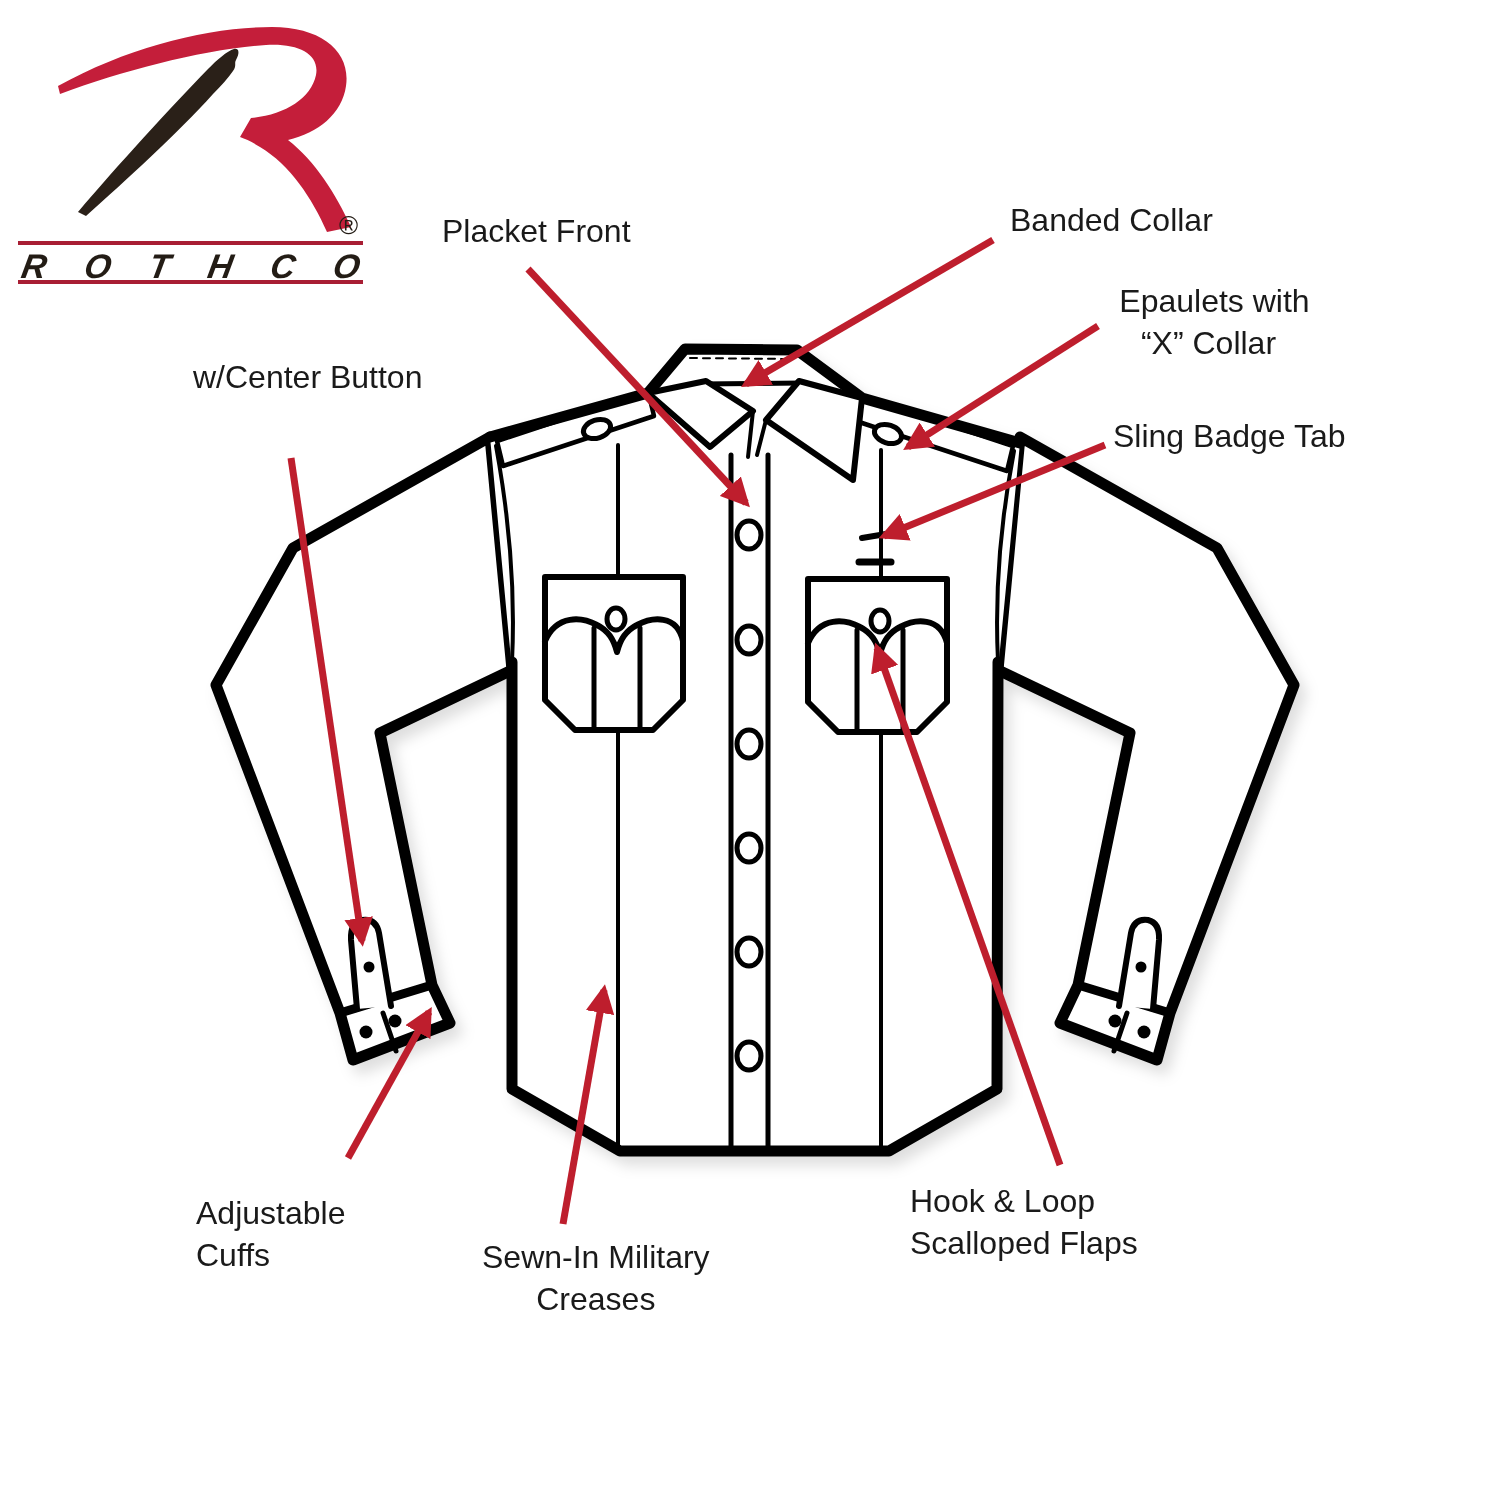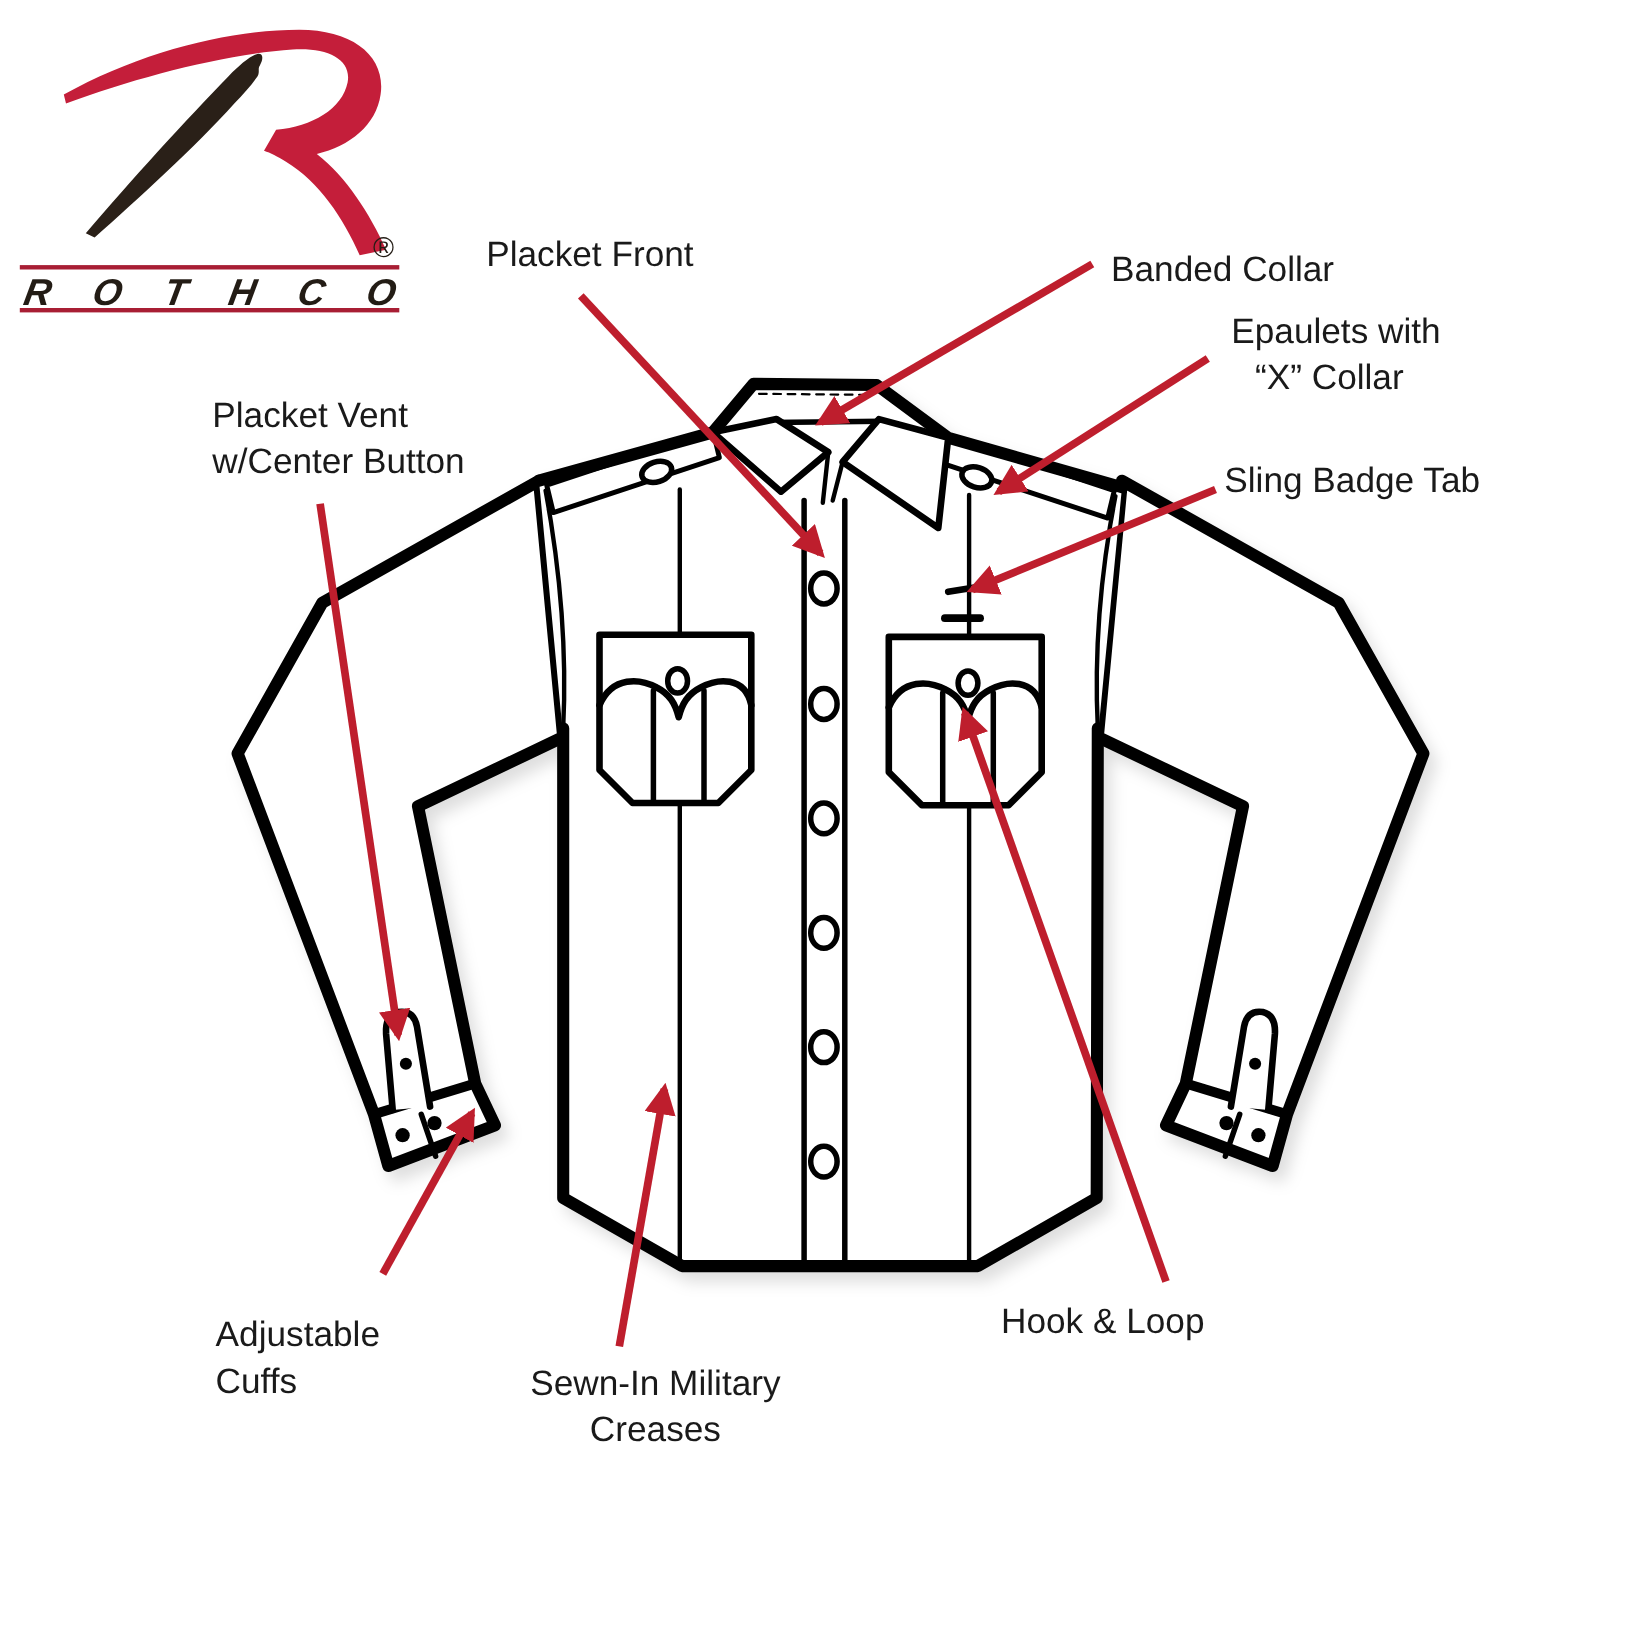--- a/index.html
+++ b/index.html
@@ -154,45 +154,45 @@
       <span>H</span>
       <span>C</span>
       <span>O</span>
     </div>
   <div class="regmark">®</div>
 
   <div class="callout" style="left:442px;top:210px;">
     <div>Placket Front</div>
   </div>
 
-  <div class="callout" style="left:1010px;top:223px;">
+  <div class="callout" style="left:1010px;top:199px;">
     <div>Banded Collar</div>
   </div>
 
   <div class="callout" style="left:1098px;top:280px;width:233px;text-align:center;">
     <div>Epaulets with</div>
     <div style="padding-right:12px;">“X” Collar</div>
   </div>
 
   <div class="callout" style="left:1113px;top:415px;">
     <div>Sling Badge Tab</div>
   </div>
 
   <div class="callout" style="left:193px;top:356px;">
-    <div>Placket Vent</div>
     <div>w/Center Button</div>
   </div>
 
   <div class="callout" style="left:196px;top:1192px;">
     <div>Adjustable</div>
     <div>Cuffs</div>
   </div>
 
   <div class="callout" style="left:482px;top:1236px;text-align:center;">
     <div>Sewn-In Military</div>
     <div>Creases</div>
   </div>
 
   <div class="callout" style="left:910px;top:1180px;width:300px;text-align:left;">
     <div>Hook &amp; Loop</div>
+    <div>Scalloped Flaps</div>
   </div>
 
 </div>
 
 </body></html>

